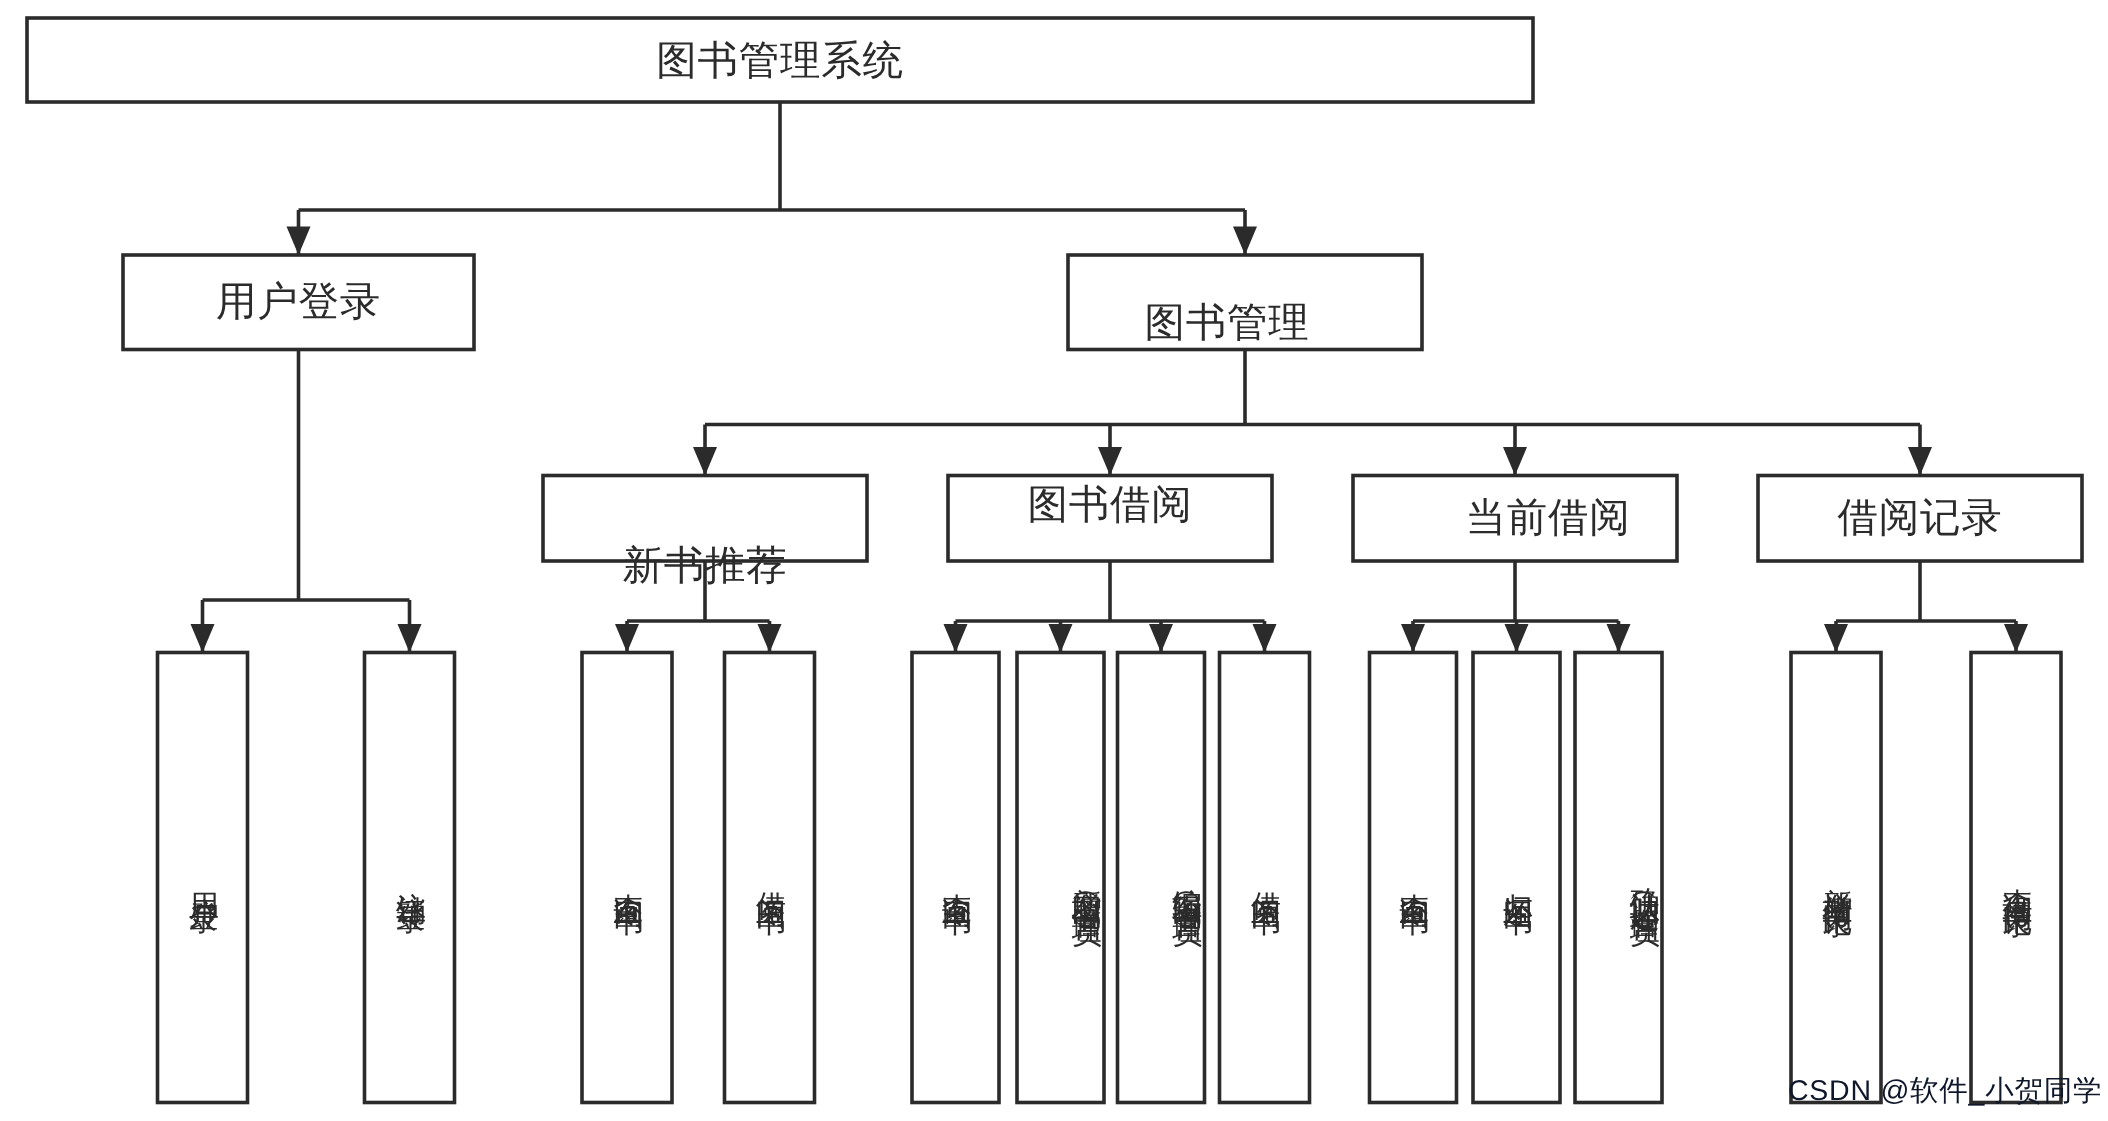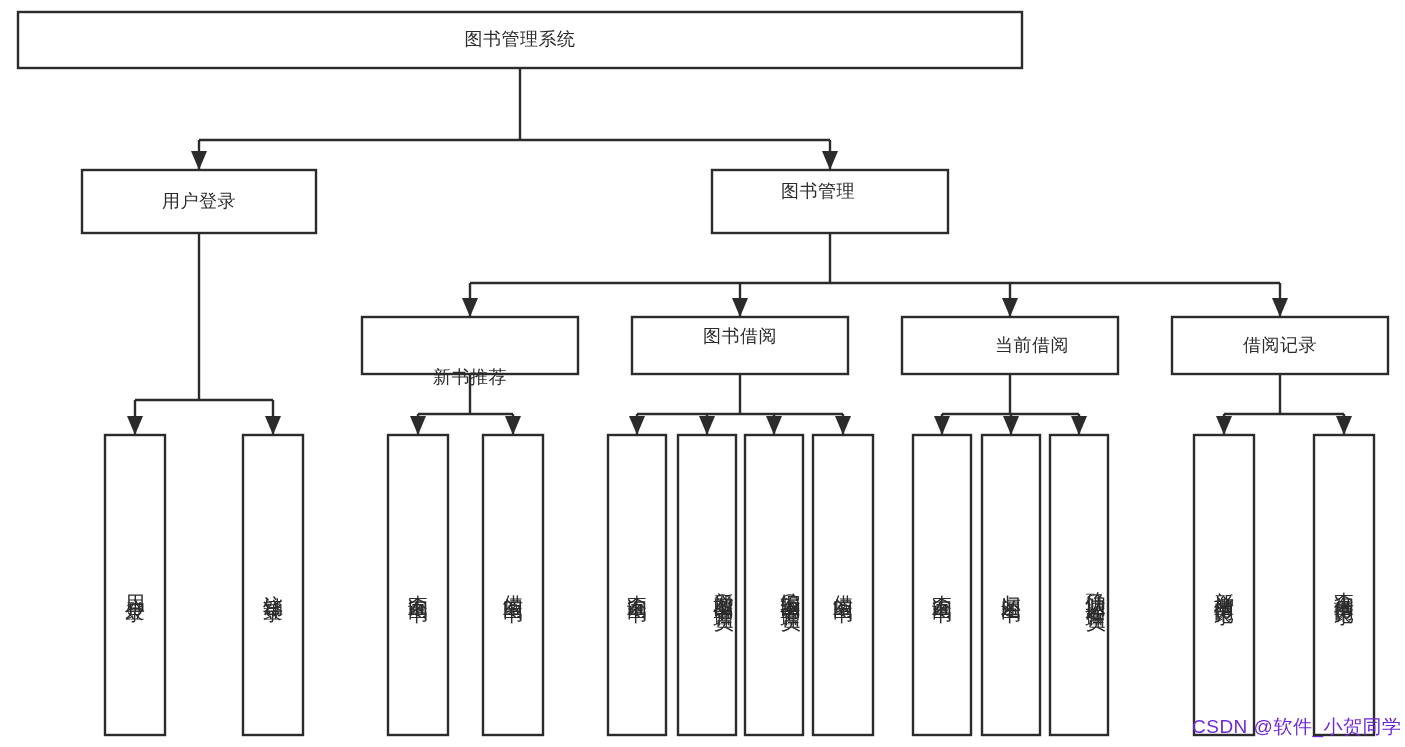--- a/index.html
+++ b/index.html
@@ -45,21 +45,21 @@
     box-sizing: border-box;
     color: #2b2b2b;
     display: flex;
     align-items: center;
     justify-content: center;
     text-align: center;
     pointer-events: none;
     letter-spacing: 0.5px;
   }
   .node-label.horizontal {
-    font-size: 18px;
+    font-size: 27px;
     line-height: 1.2;
   }
   .node-label.vertical {
     writing-mode: vertical-rl;
     text-orientation: upright;
     font-size: 20px;
     line-height: 1.25;
     letter-spacing: 3px;
     align-items: flex-start;
     justify-content: center;
@@ -157,35 +157,35 @@
         <rect x="982" y="435" width="58" height="300" class="node-rect" fill="#ffffff" stroke="#2b2b2b"></rect>
         <rect x="1050" y="435" width="58" height="300" class="node-rect" fill="#ffffff" stroke="#2b2b2b"></rect>
         <rect x="1194" y="435" width="60" height="300" class="node-rect" fill="#ffffff" stroke="#2b2b2b"></rect>
         <rect x="1314" y="435" width="60" height="300" class="node-rect" fill="#ffffff" stroke="#2b2b2b"></rect>
       </g>
   </svg>
 
   <div id="labels-layer">
       <div class="node-label horizontal" style="left: 18px; top: 12px; width: 1004px; height: 56px;">图书管理系统</div>
       <div class="node-label horizontal" style="left: 82px; top: 170px; width: 234px; height: 63px;">用户登录</div>
-      <div class="node-label horizontal" style="left: 712px; top: 160px; width: 212px; height: 63px;">图书管理</div>
+      <div class="node-label horizontal" style="left: 712px; top: 184px; width: 212px; height: 63px;">图书管理</div>
       <div class="node-label horizontal" style="left: 362px; top: 317px; width: 216px; height: 57px; margin-top: 32px;">新书推荐</div>
       <div class="node-label horizontal" style="left: 632px; top: 317px; width: 216px; height: 39px;">图书借阅</div>
       <div class="node-label horizontal" style="left: 902px; top: 317px; width: 260px; height: 57px;">当前借阅</div>
       <div class="node-label horizontal" style="left: 1172px; top: 317px; width: 216px; height: 57px;">借阅记录</div>
       <div class="node-label vertical centered" style="left: 105px; top: 435px; width: 60px; height: 300px; padding-top: 0px;">用户登录</div>
       <div class="node-label vertical centered" style="left: 243px; top: 435px; width: 60px; height: 300px; padding-top: 0px;">注销登录</div>
       <div class="node-label vertical centered" style="left: 388px; top: 435px; width: 60px; height: 300px; padding-top: 0px;">查询图书</div>
       <div class="node-label vertical centered" style="left: 483px; top: 435px; width: 60px; height: 300px; padding-top: 0px;">借阅图书</div>
       <div class="node-label vertical centered" style="left: 608px; top: 435px; width: 58px; height: 300px; padding-top: 0px;">查询图书</div>
       <div class="node-label vertical" style="left: 678px; top: 435px; width: 58px; height: 300px; padding-top: 8px;">新增图书（管理员）</div>
       <div class="node-label vertical" style="left: 745px; top: 435px; width: 58px; height: 300px; padding-top: 8px;">编辑图书（管理员）</div>
       <div class="node-label vertical centered" style="left: 813px; top: 435px; width: 60px; height: 300px; padding-top: 0px;">借阅图书</div>
       <div class="node-label vertical centered" style="left: 913px; top: 435px; width: 58px; height: 300px; padding-top: 0px;">查询图书</div>
       <div class="node-label vertical centered" style="left: 982px; top: 435px; width: 58px; height: 300px; padding-top: 0px;">归还图书</div>
       <div class="node-label vertical" style="left: 1050px; top: 435px; width: 58px; height: 300px; padding-top: 8px;">确认归还（管理员）</div>
       <div class="node-label vertical centered" style="left: 1194px; top: 435px; width: 60px; height: 300px; padding-top: 0px;">新增借阅记录</div>
       <div class="node-label vertical centered" style="left: 1314px; top: 435px; width: 60px; height: 300px; padding-top: 0px;">查询借阅记录</div>
     </div>
 
-  <div class="watermark" style="left: 1192px; top: 714px; color: #6d28d9;">CSDN @软件_小贺同学</div>
+  <div class="watermark" style="left: 1192px; top: 714px; color: #0f172a;">CSDN @软件_小贺同学</div>
 
 </div>
 
 </body></html>

